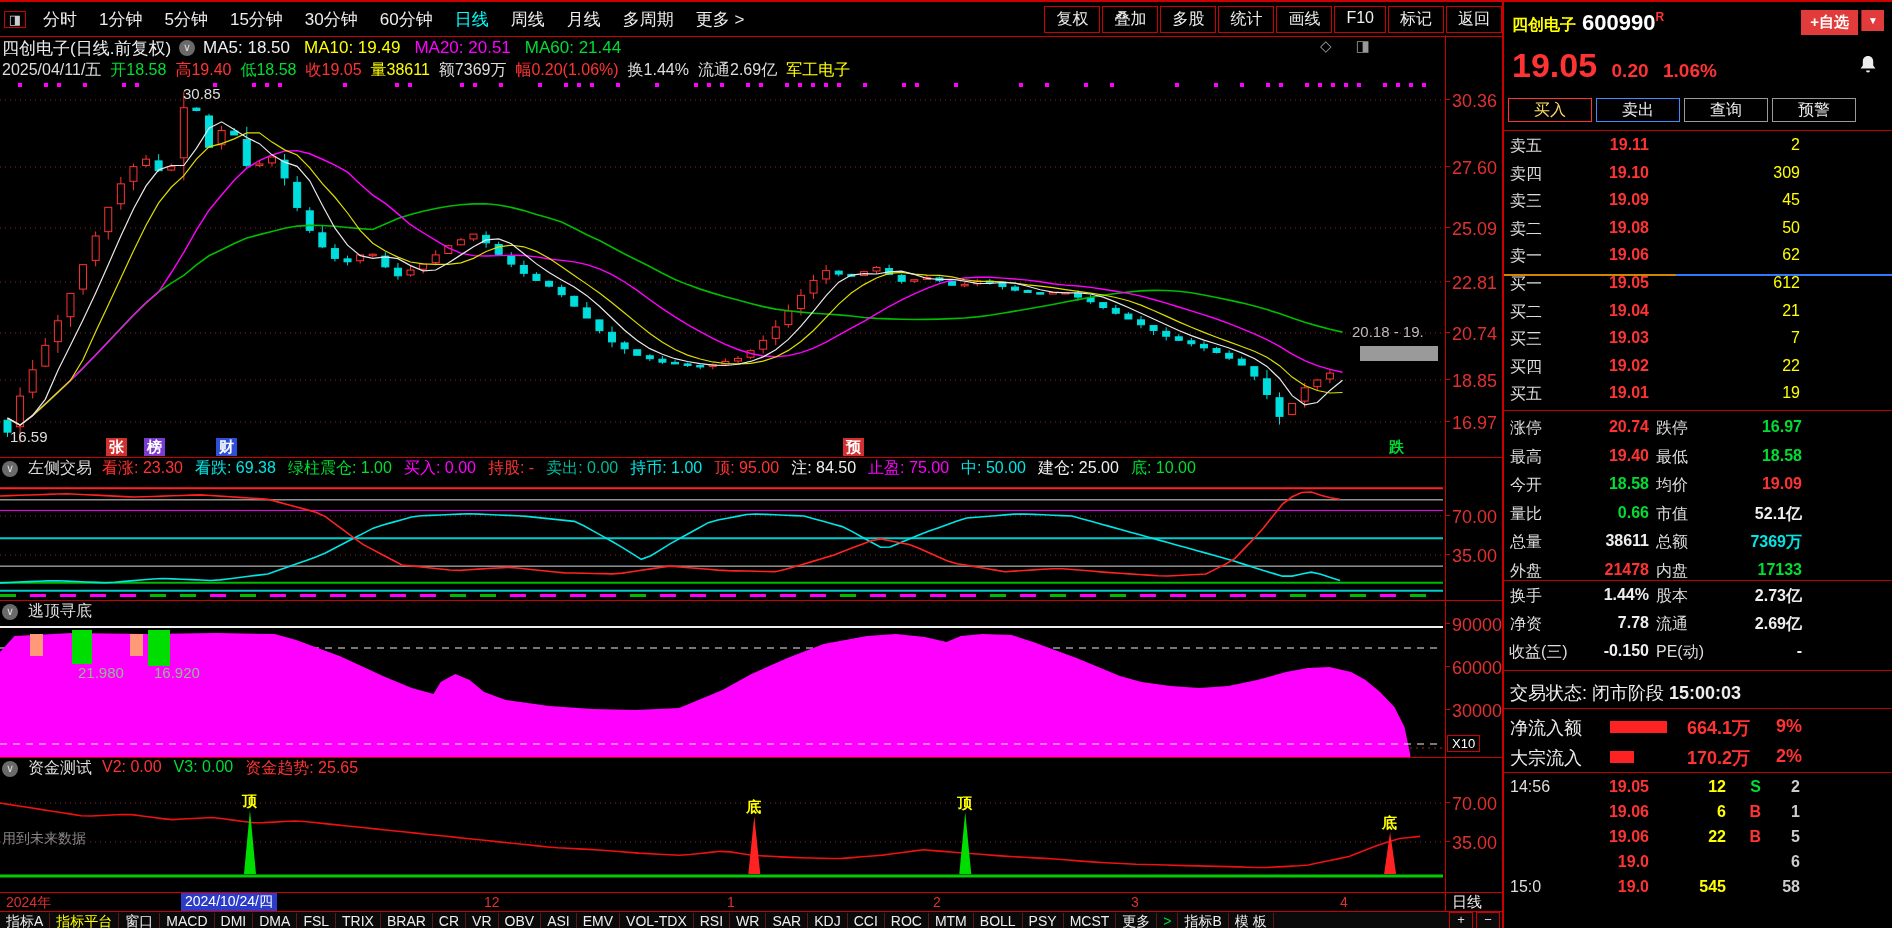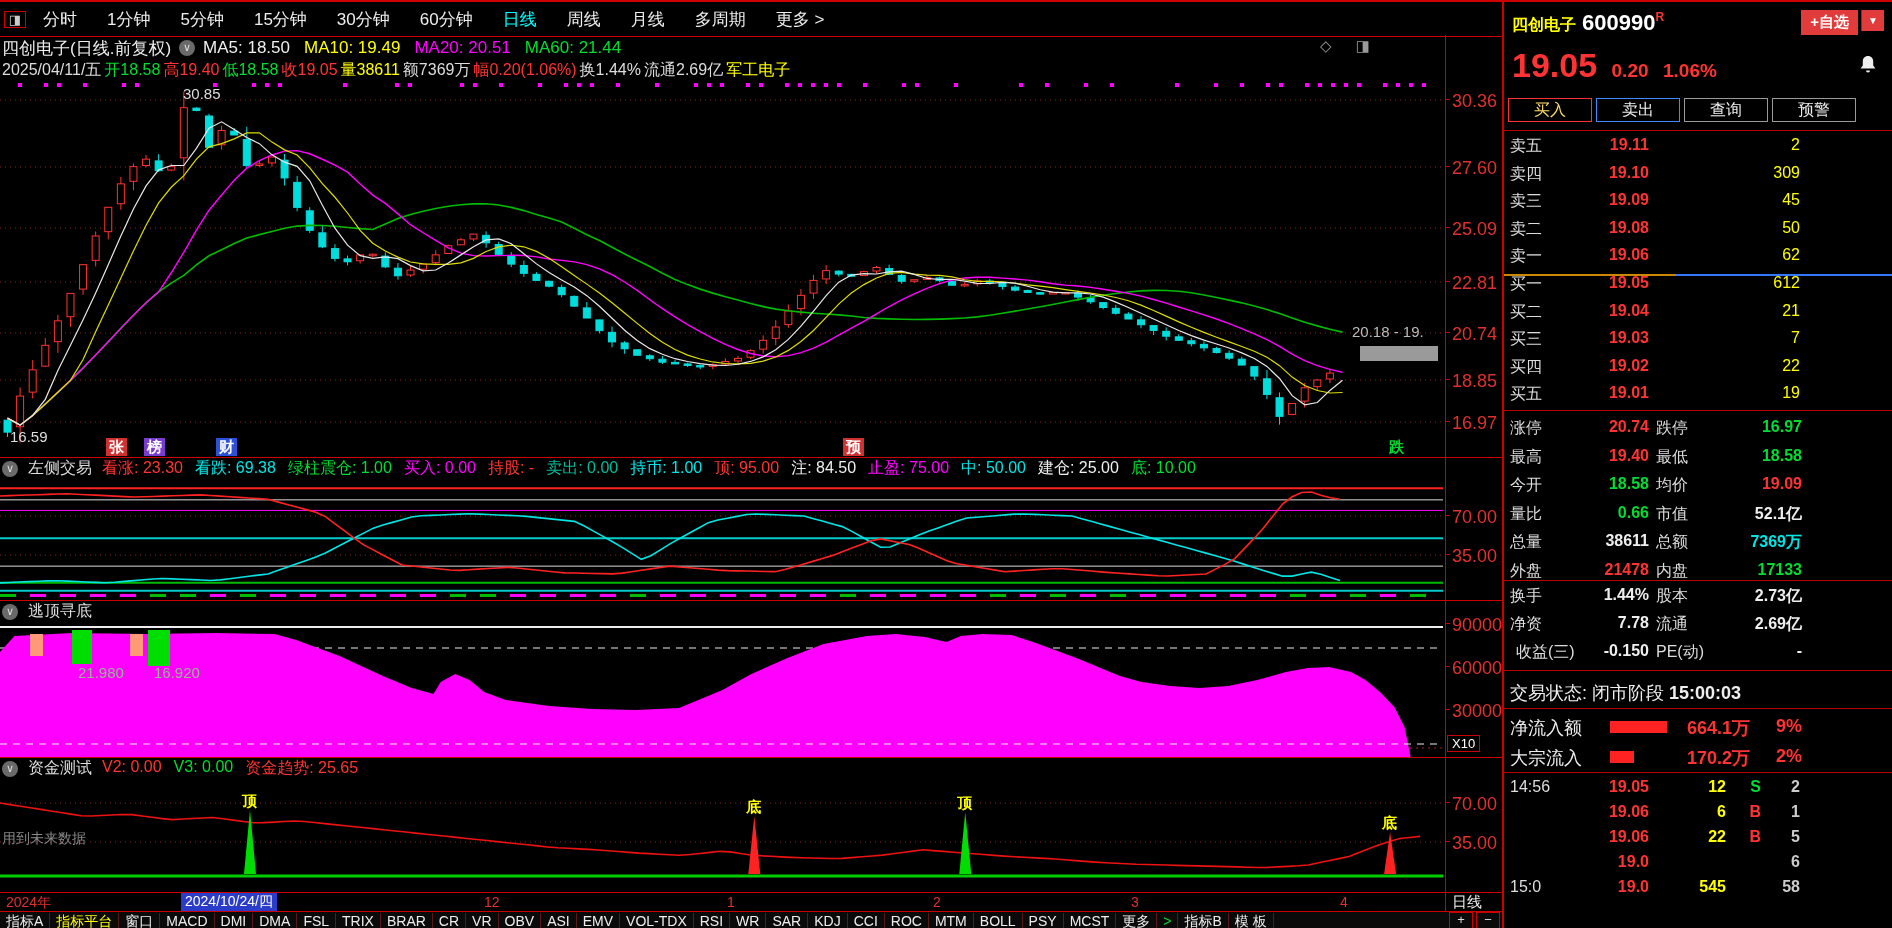--- a/index.html
+++ b/index.html
@@ -4,32 +4,32 @@
 <style>
   html,body{margin:0;padding:0;background:#000;}
   .app{position:relative;width:1892px;height:928px;background:#000;overflow:hidden;
        font-family:"Liberation Sans","DejaVu Sans",sans-serif;color:#ddd;}
   .abs{position:absolute;}
   
   #topbar{left:0;top:0;width:1502px;height:34px;border-top:2px solid #c00;border-bottom:1px solid #c00;
           display:flex;align-items:center;background:#000;}
   .win-icon{margin:0 8px 0 4px;border:1px solid #c00;color:#ccc;font-size:13px;line-height:15px;
             width:20px;text-align:center;}
-  #periods{display:flex;gap:12px;}
+  #periods{display:flex;gap:4px;}
   .period{padding:2px 9px;font-size:17px;color:#eee;cursor:default;}
   .period.active{color:#00ffff;}
   #topbtns{margin-left:auto;display:flex;}
   .tb-btn{border:1px solid #c00;color:#eee;font-size:16px;padding:2px 11px;margin-left:2px;}
   
   #title-row{left:2px;top:37px;width:1443px;height:22px;display:flex;align-items:center;gap:8px;font-size:17px;}
   #title-row .tname{color:#eee;}
   .collapse{display:inline-block;width:16px;height:16px;border-radius:50%;background:#6a6a6a;color:#ddd;
             font-size:11px;line-height:15px;text-align:center;}
   .title-icons{position:absolute;left:1318px;top:0;color:#999;font-size:15px;letter-spacing:10px;}
-  #ohlc-row{left:2px;top:60px;width:1443px;height:20px;display:flex;gap:3px;font-size:16px;align-items:center;}
+  #ohlc-row{left:2px;top:60px;width:1443px;height:20px;display:flex;gap:9px;font-size:16px;align-items:center;}
   
   #main-chart{left:0;top:80px;width:1445px;height:378px;}
   #ind1{left:0;top:458px;width:1445px;height:142px;}
   #ind2{left:0;top:601px;width:1445px;height:156px;}
   #ind3{left:0;top:758px;width:1445px;height:135px;}
   .ind-header{position:absolute;left:2px;top:0;height:21px;display:flex;gap:10px;align-items:center;font-size:16px;}
   .ind-svg{position:absolute;left:0;}
   .anno{position:absolute;font-size:15px;color:#ddd;}
   .badge{position:absolute;font-size:15px;color:#fff;padding:0 3px;line-height:18px;font-weight:bold;}
   
@@ -85,20 +85,30 @@
         <span class="period">1分钟</span>
         <span class="period">5分钟</span>
         <span class="period">15分钟</span>
         <span class="period">30分钟</span>
         <span class="period">60分钟</span>
         <span class="period active">日线</span>
         <span class="period">周线</span>
         <span class="period">月线</span>
         <span class="period">多周期</span>
         <span class="period">更多 &gt;</span>
+      </div>
+    <div id="topbtns">
+        <span class="tb-btn">复权</span>
+        <span class="tb-btn">叠加</span>
+        <span class="tb-btn">多股</span>
+        <span class="tb-btn">统计</span>
+        <span class="tb-btn">画线</span>
+        <span class="tb-btn">F10</span>
+        <span class="tb-btn">标记</span>
+        <span class="tb-btn">返回</span>
       </div>
   </div>
 
   <div id="title-row" class="abs">
     <span class="tname">四创电子(日线.前复权)</span>
     <span class="collapse">∨</span>
     <span id="ma-list" style="display:flex;gap:14px;">
         <span style="color: rgb(238, 238, 238);">MA5: 18.50</span>
         <span style="color: rgb(255, 255, 0);">MA10: 19.49</span>
         <span style="color: rgb(255, 0, 255);">MA20: 20.51</span>
@@ -701,21 +711,21 @@
           <span class="sl" style="left: 152px;">股本</span>
           <span class="sv" style="right: 90px; color: rgb(238, 238, 238);">2.73亿</span>
         </div>
         <div class="srow" style="top: 612px; height: 28px;">
           <span class="sl" style="left: 6px;">净资</span>
           <span class="sv" style="right: 243px; color: rgb(238, 238, 238);">7.78</span>
           <span class="sl" style="left: 152px;">流通</span>
           <span class="sv" style="right: 90px; color: rgb(238, 238, 238);">2.69亿</span>
         </div>
         <div class="srow" style="top: 640px; height: 28px;">
-          <span class="sl" style="left: 12px;">收益(三)</span>
+          <span class="sl" style="left: 5px;">收益(三)</span>
           <span class="sv" style="right: 243px; color: rgb(238, 238, 238);">-0.150</span>
           <span class="sl" style="left: 152px;">PE(动)</span>
           <span class="sv" style="right: 90px; color: rgb(238, 238, 238);">-</span>
         </div>
       </div>
     <div class="rp-line" style="top:668px;"></div>
     <div class="rp-row" style="top:679px;left:6px;font-size:18px;color:#eee;">
       <span>交易状态:</span>
       <span>闭市阶段</span>
       <b>15:00:03</b>

